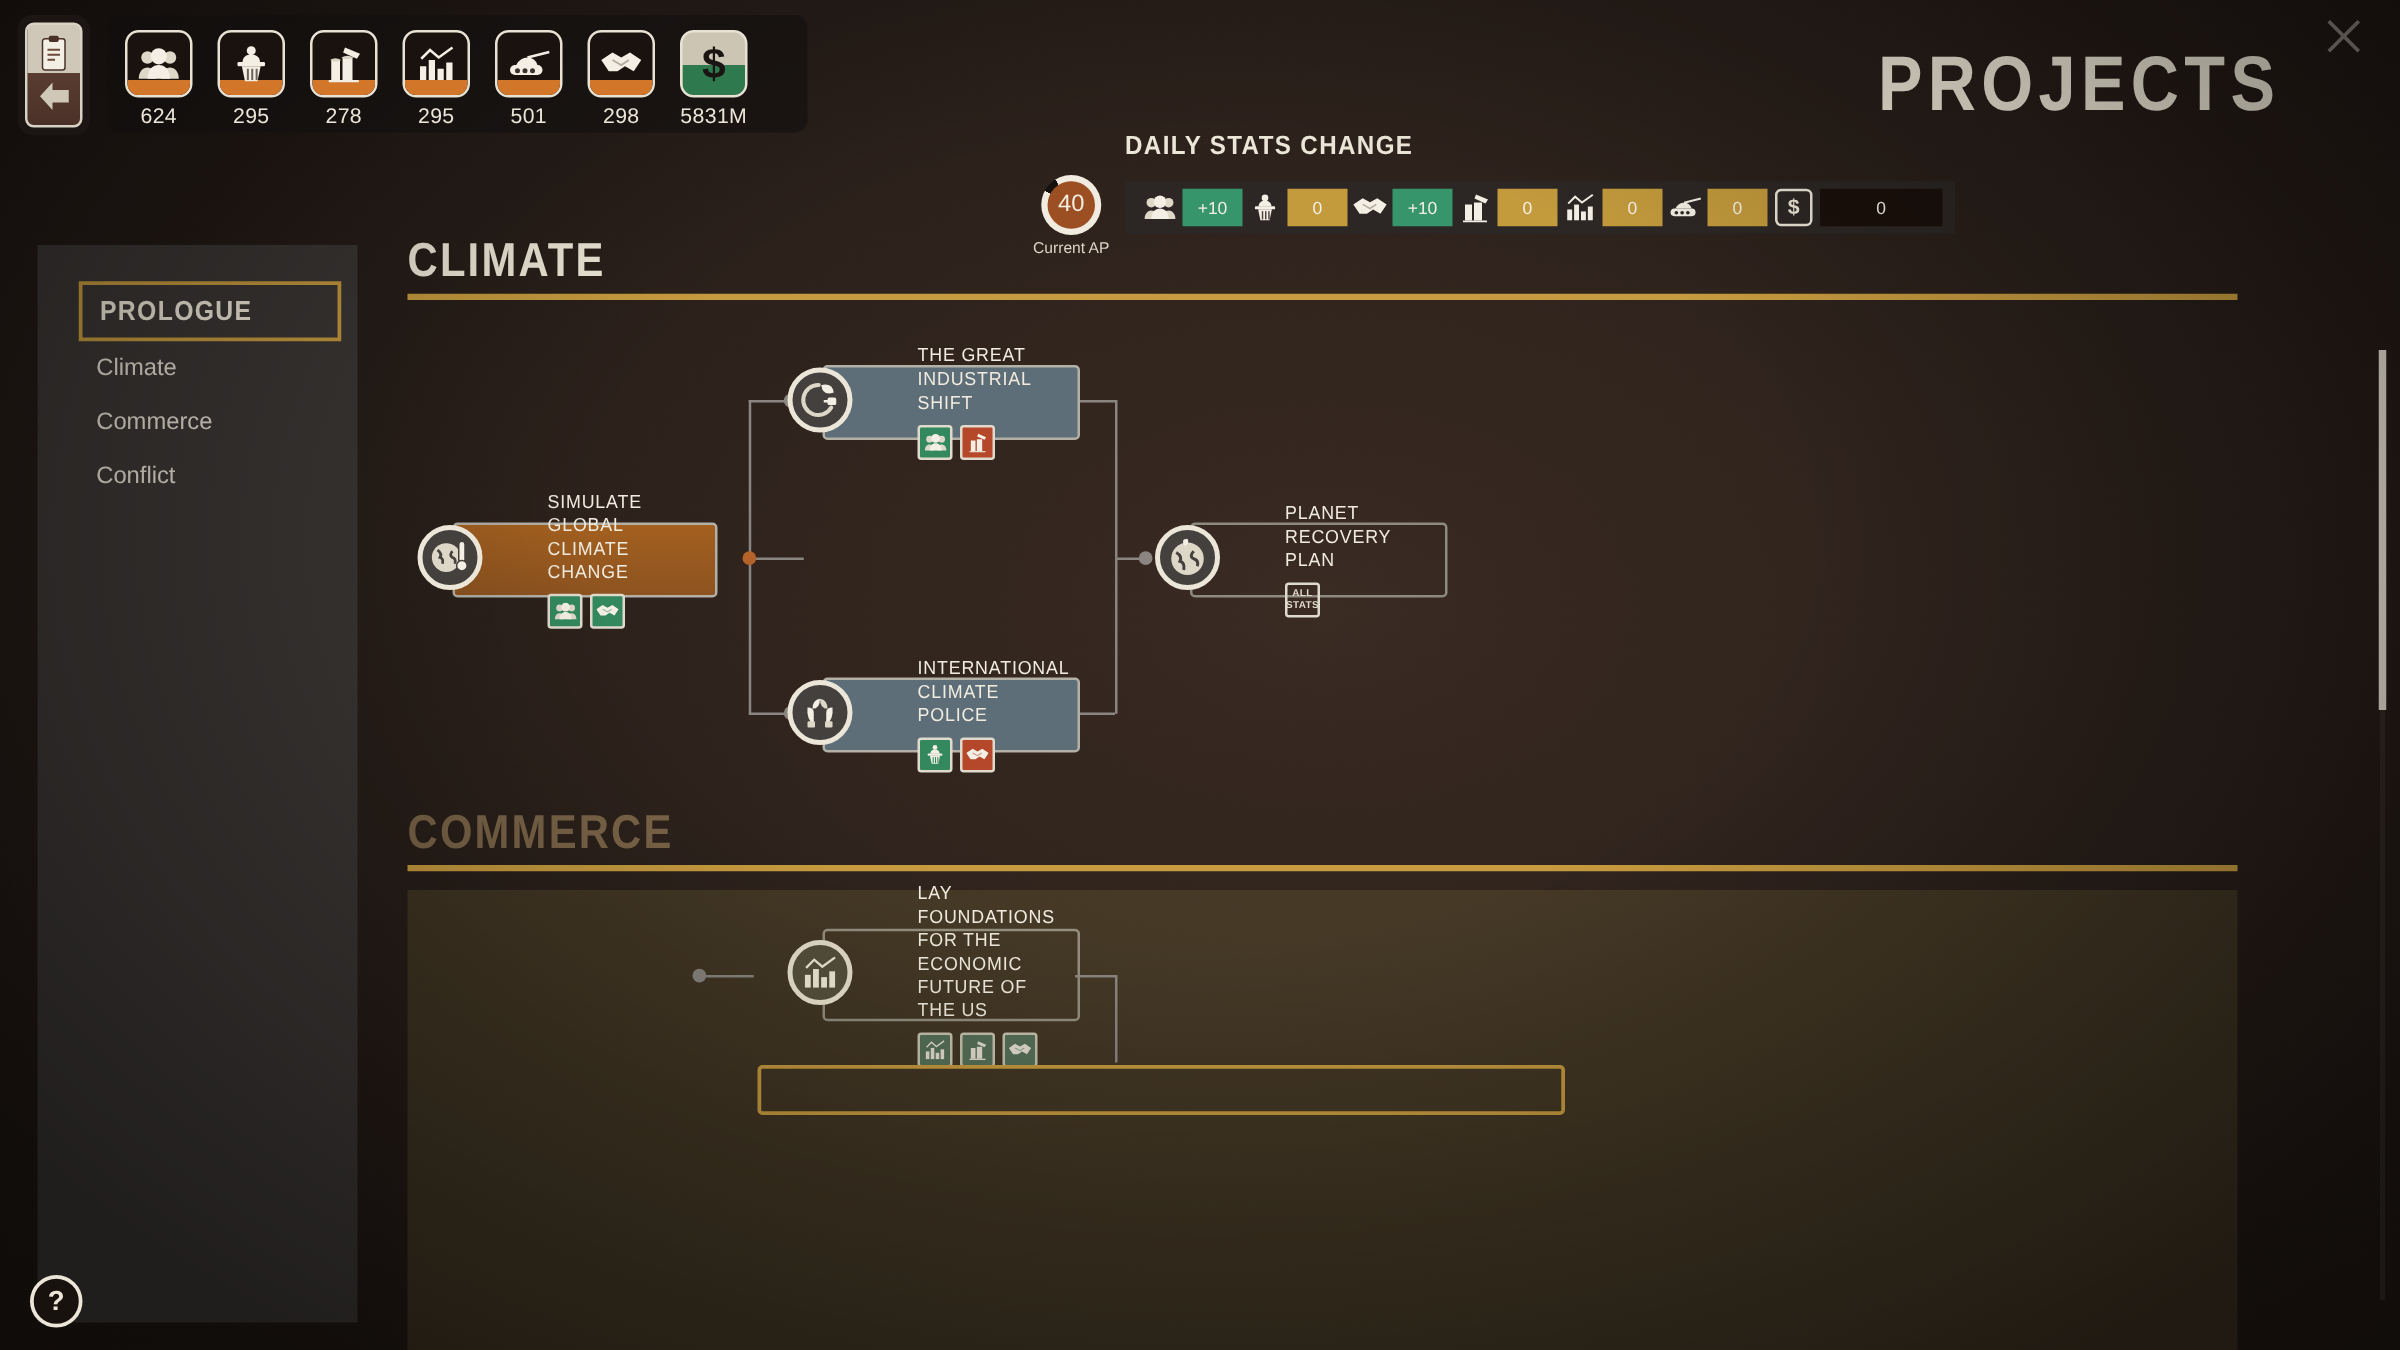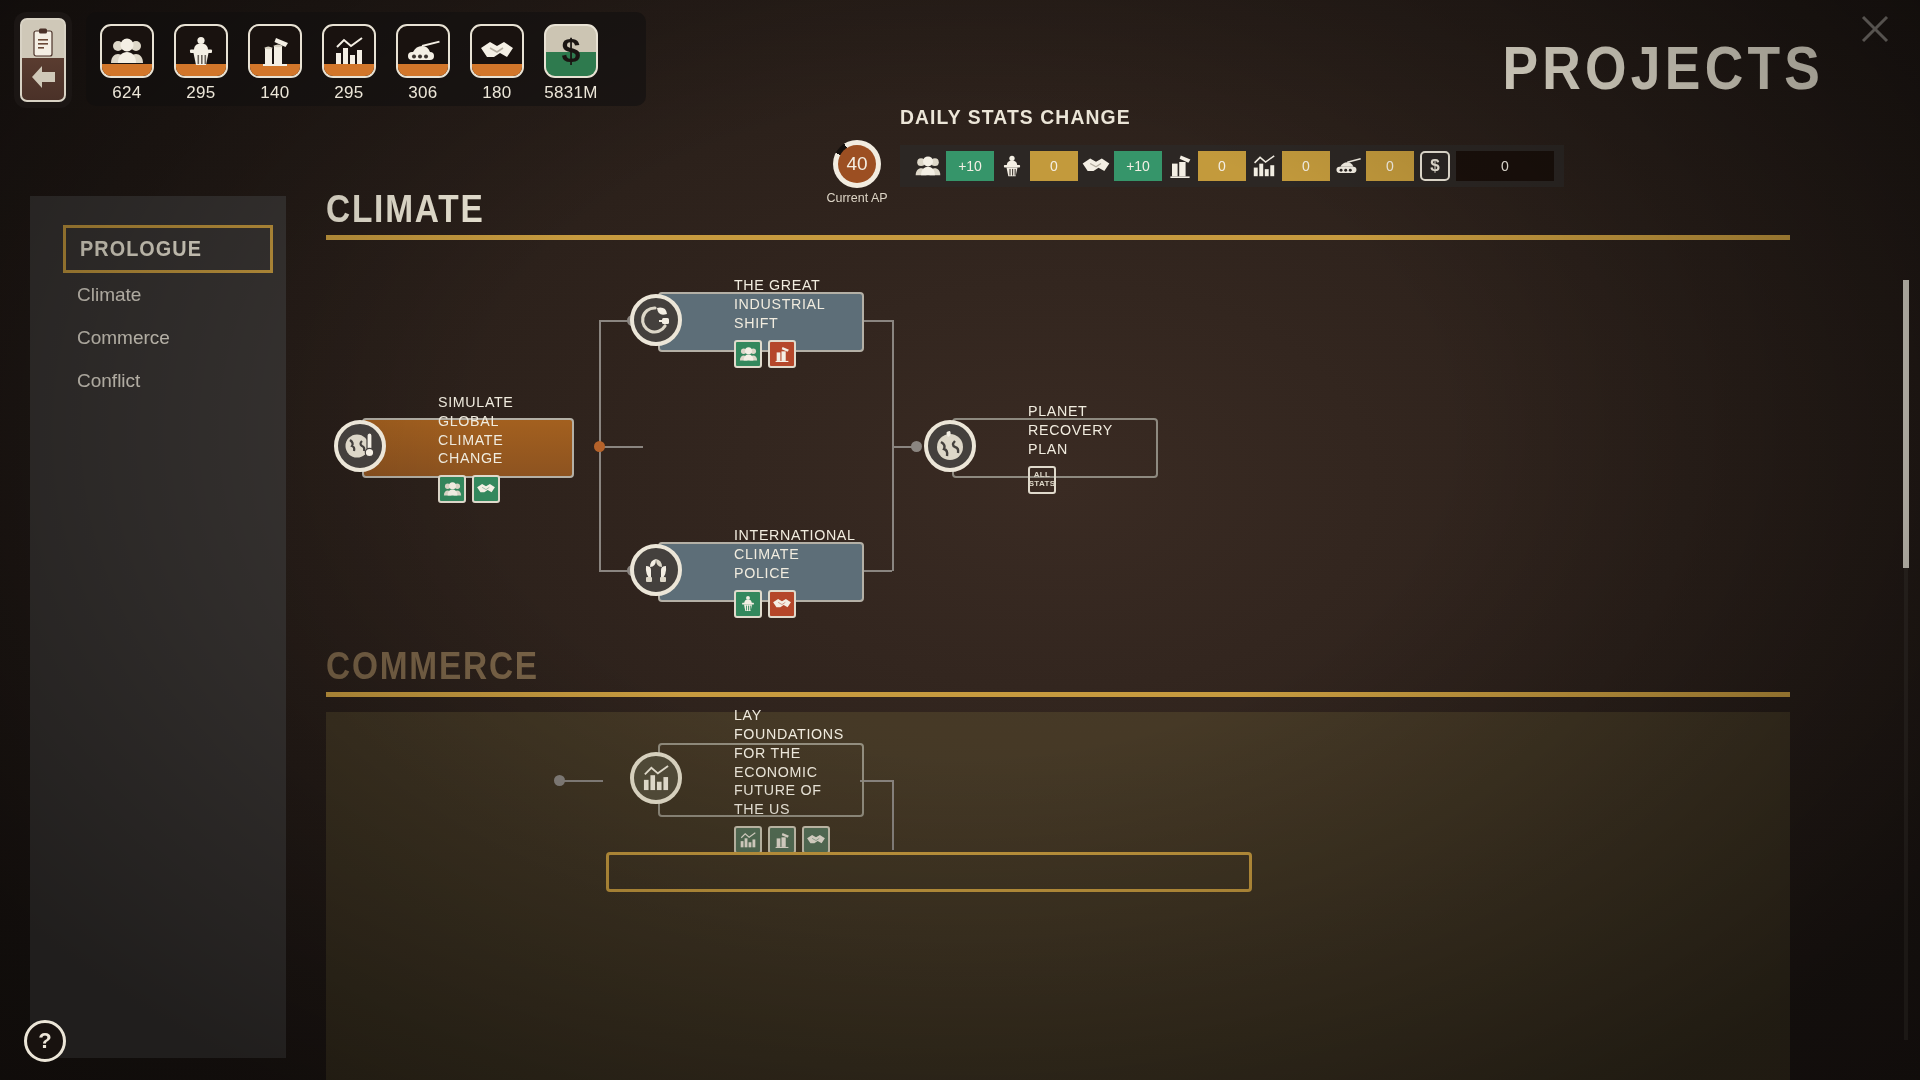--- a/index.html
+++ b/index.html
@@ -471,21 +471,21 @@
       <div class="stat-icon-box">
         <svg width="32" height="30" viewBox="0 0 32 30">
           <path d="M6 28 L6 12 L13 12 L13 28 Z" fill="#f4efe4"></path>
           <path d="M15 28 L15 10 L23 10 L23 28 Z" fill="#f4efe4"></path>
           <path d="M5 12 q4-3 9 0 q-4 2.5-9 0z" fill="#d7d1c2"></path>
           <path d="M14 10 q5-3 10 0 q-5 2.5-10 0z" fill="#d7d1c2"></path>
           <path d="M17 2 L29 7 L26.5 11 L15.5 6 Z" fill="#f4efe4"></path>
           <rect x="4" y="28" width="24" height="2" fill="#f4efe4"></rect>
         </svg>
       </div>
-      <div class="stat-val">140</div>
+      <div class="stat-val">278</div>
     </div>
 
     <div class="stat-item">
       <div class="stat-icon-box">
         <svg width="32" height="28" viewBox="0 0 32 28">
           <rect x="3" y="16" width="5" height="11" fill="#f4efe4"></rect>
           <rect x="10" y="11" width="5" height="16" fill="#f4efe4"></rect>
           <rect x="17" y="18" width="5" height="9" fill="#f4efe4"></rect>
           <rect x="24" y="13" width="5" height="14" fill="#f4efe4"></rect>
           <polyline points="4,10 11,3 18,9 29,1" fill="none" stroke="#f4efe4" stroke-width="2"></polyline>
@@ -498,31 +498,31 @@
       <div class="stat-icon-box">
         <svg width="36" height="26" viewBox="0 0 36 26">
           <rect x="3" y="14" width="26" height="8" rx="4" fill="#f4efe4"></rect>
           <path d="M8 14 q3-6 9-6 q6 0 8 6z" fill="#f4efe4"></path>
           <rect x="17" y="7" width="18" height="2" fill="#f4efe4" transform="rotate(-14 17 8)"></rect>
           <circle cx="9" cy="18.5" r="2" fill="#3a332e"></circle>
           <circle cx="15" cy="18.5" r="2" fill="#3a332e"></circle>
           <circle cx="21" cy="18.5" r="2" fill="#3a332e"></circle>
         </svg>
       </div>
-      <div class="stat-val">306</div>
+      <div class="stat-val">501</div>
     </div>
 
     <div class="stat-item">
       <div class="stat-icon-box">
         <svg width="36" height="24" viewBox="0 0 36 24">
           <path d="M2 9 L11 3 L18 7 L25 3 L34 9 L28 18 L21 14 L15 18 L8 18 Z" fill="#f4efe4"></path>
           <path d="M11 9 L18 13 L24 9" fill="none" stroke="#b5aea0" stroke-width="1.6"></path>
         </svg>
       </div>
-      <div class="stat-val">180</div>
+      <div class="stat-val">298</div>
     </div>
 
     <div class="stat-item">
       <div class="stat-icon-box money">
         <svg width="26" height="40" viewBox="0 0 26 40">
           <text x="13" y="31" text-anchor="middle" font-family="Liberation Sans, sans-serif" font-size="34" font-weight="bold" fill="#1a1512">$</text>
         </svg>
       </div>
       <div class="stat-val">5831M</div>
     </div>

